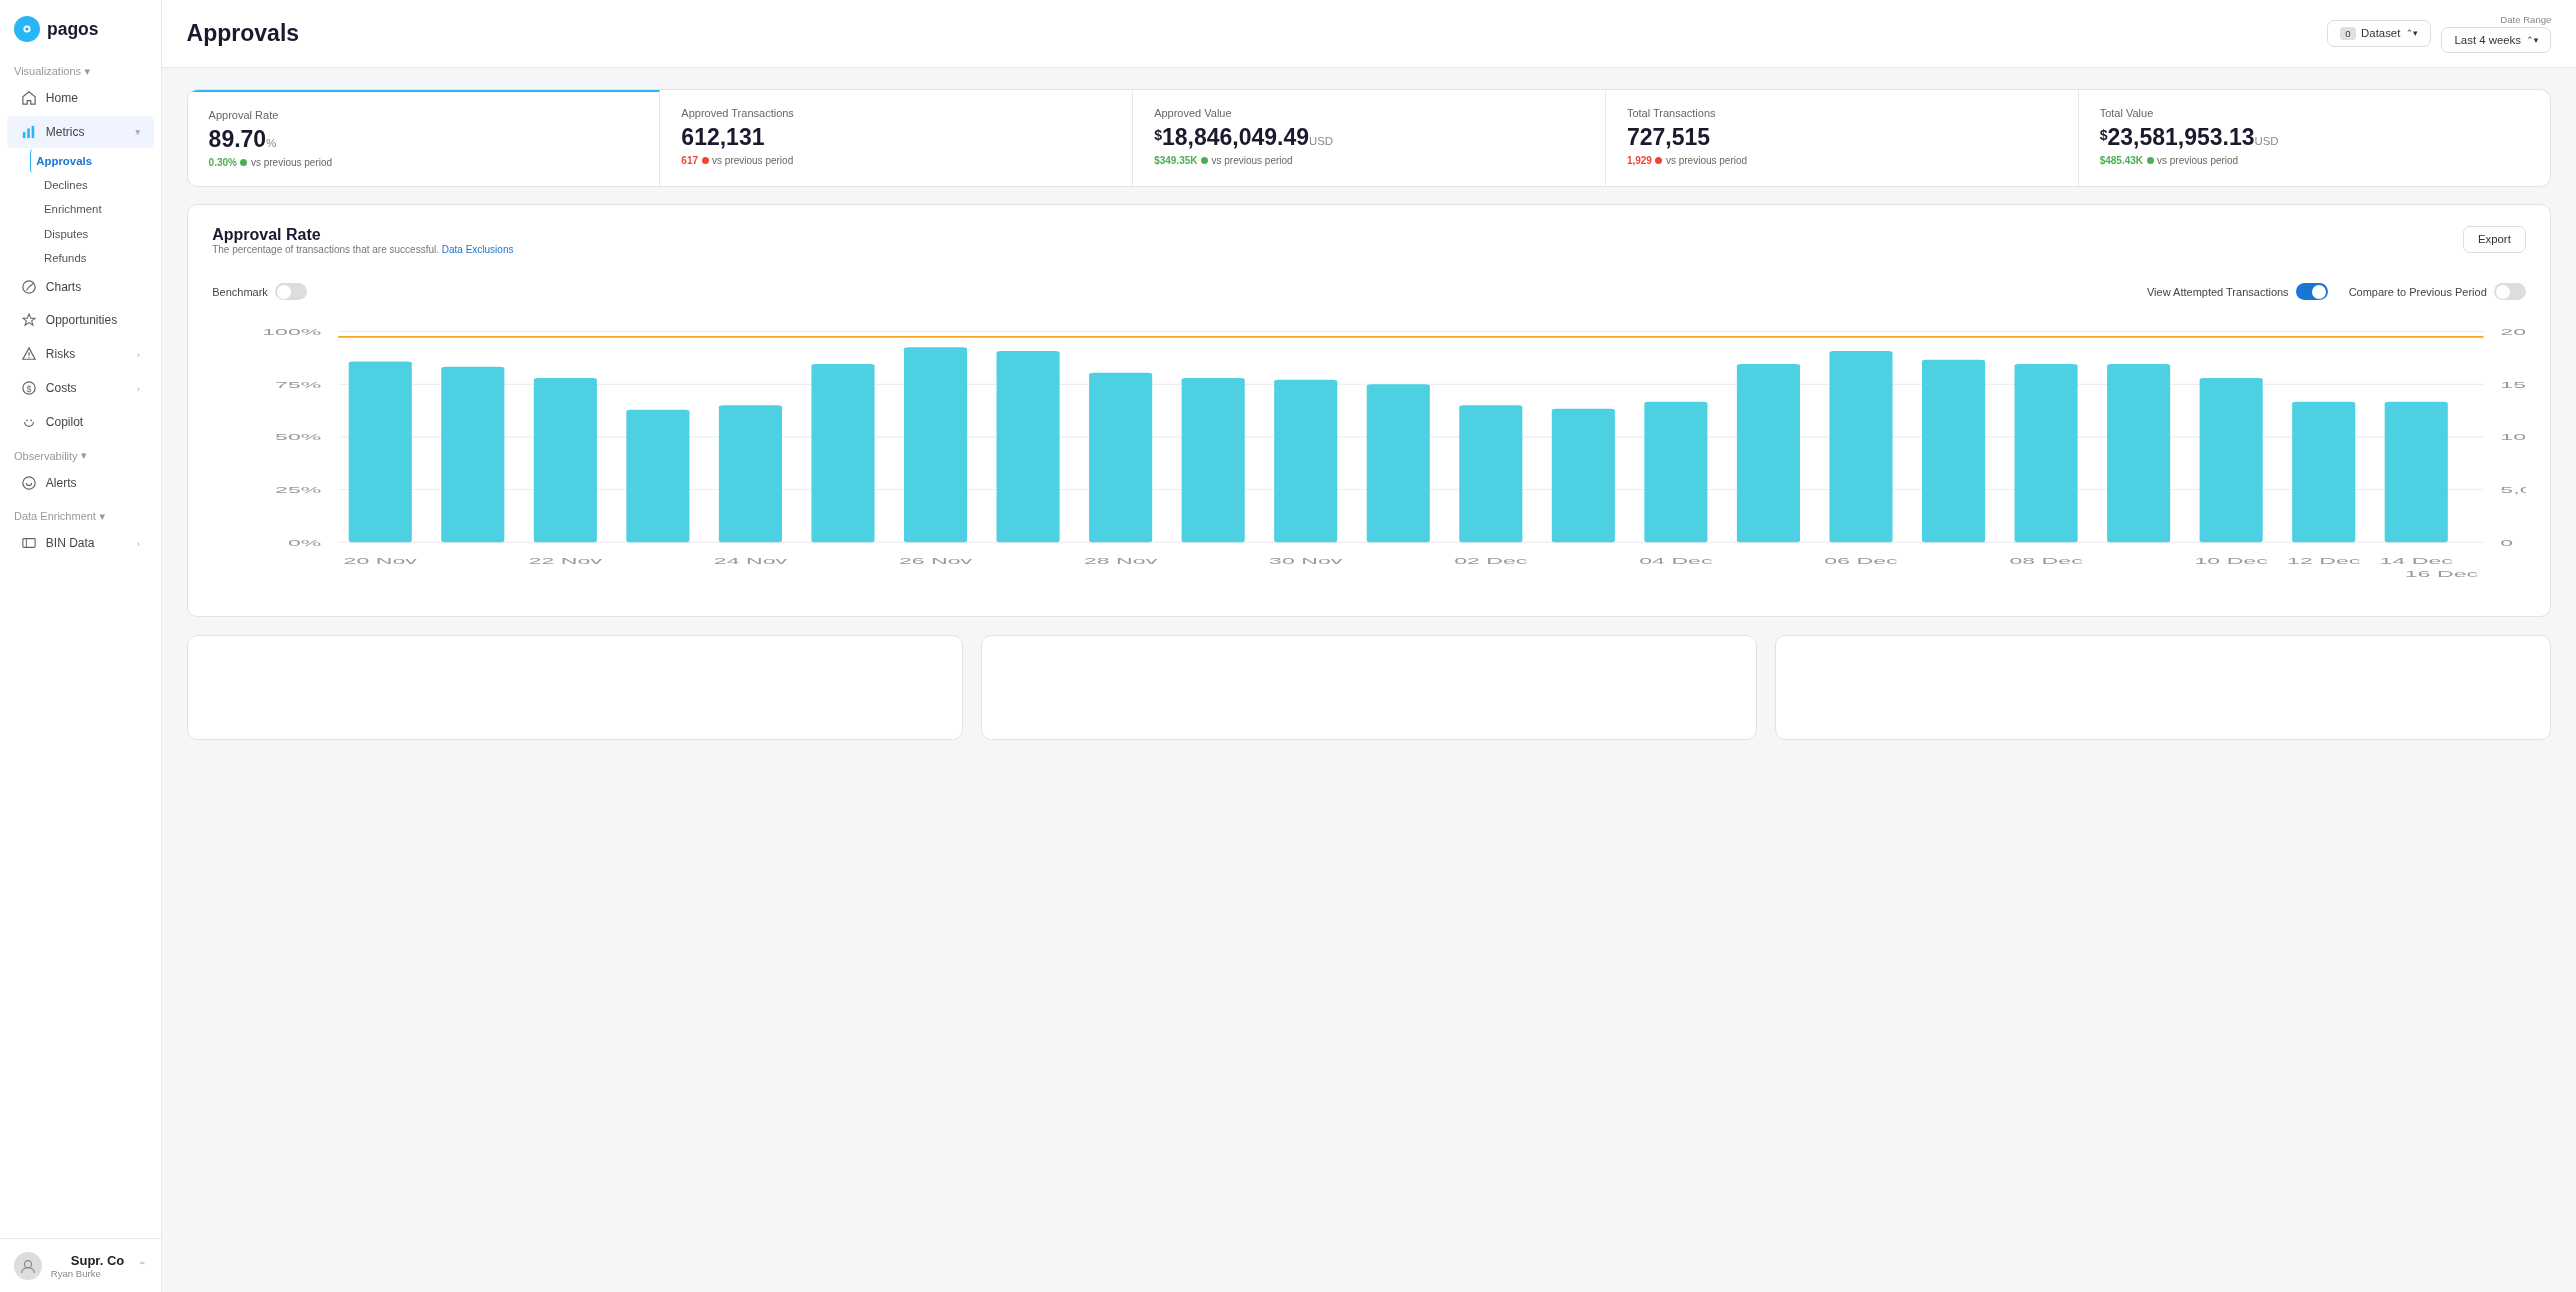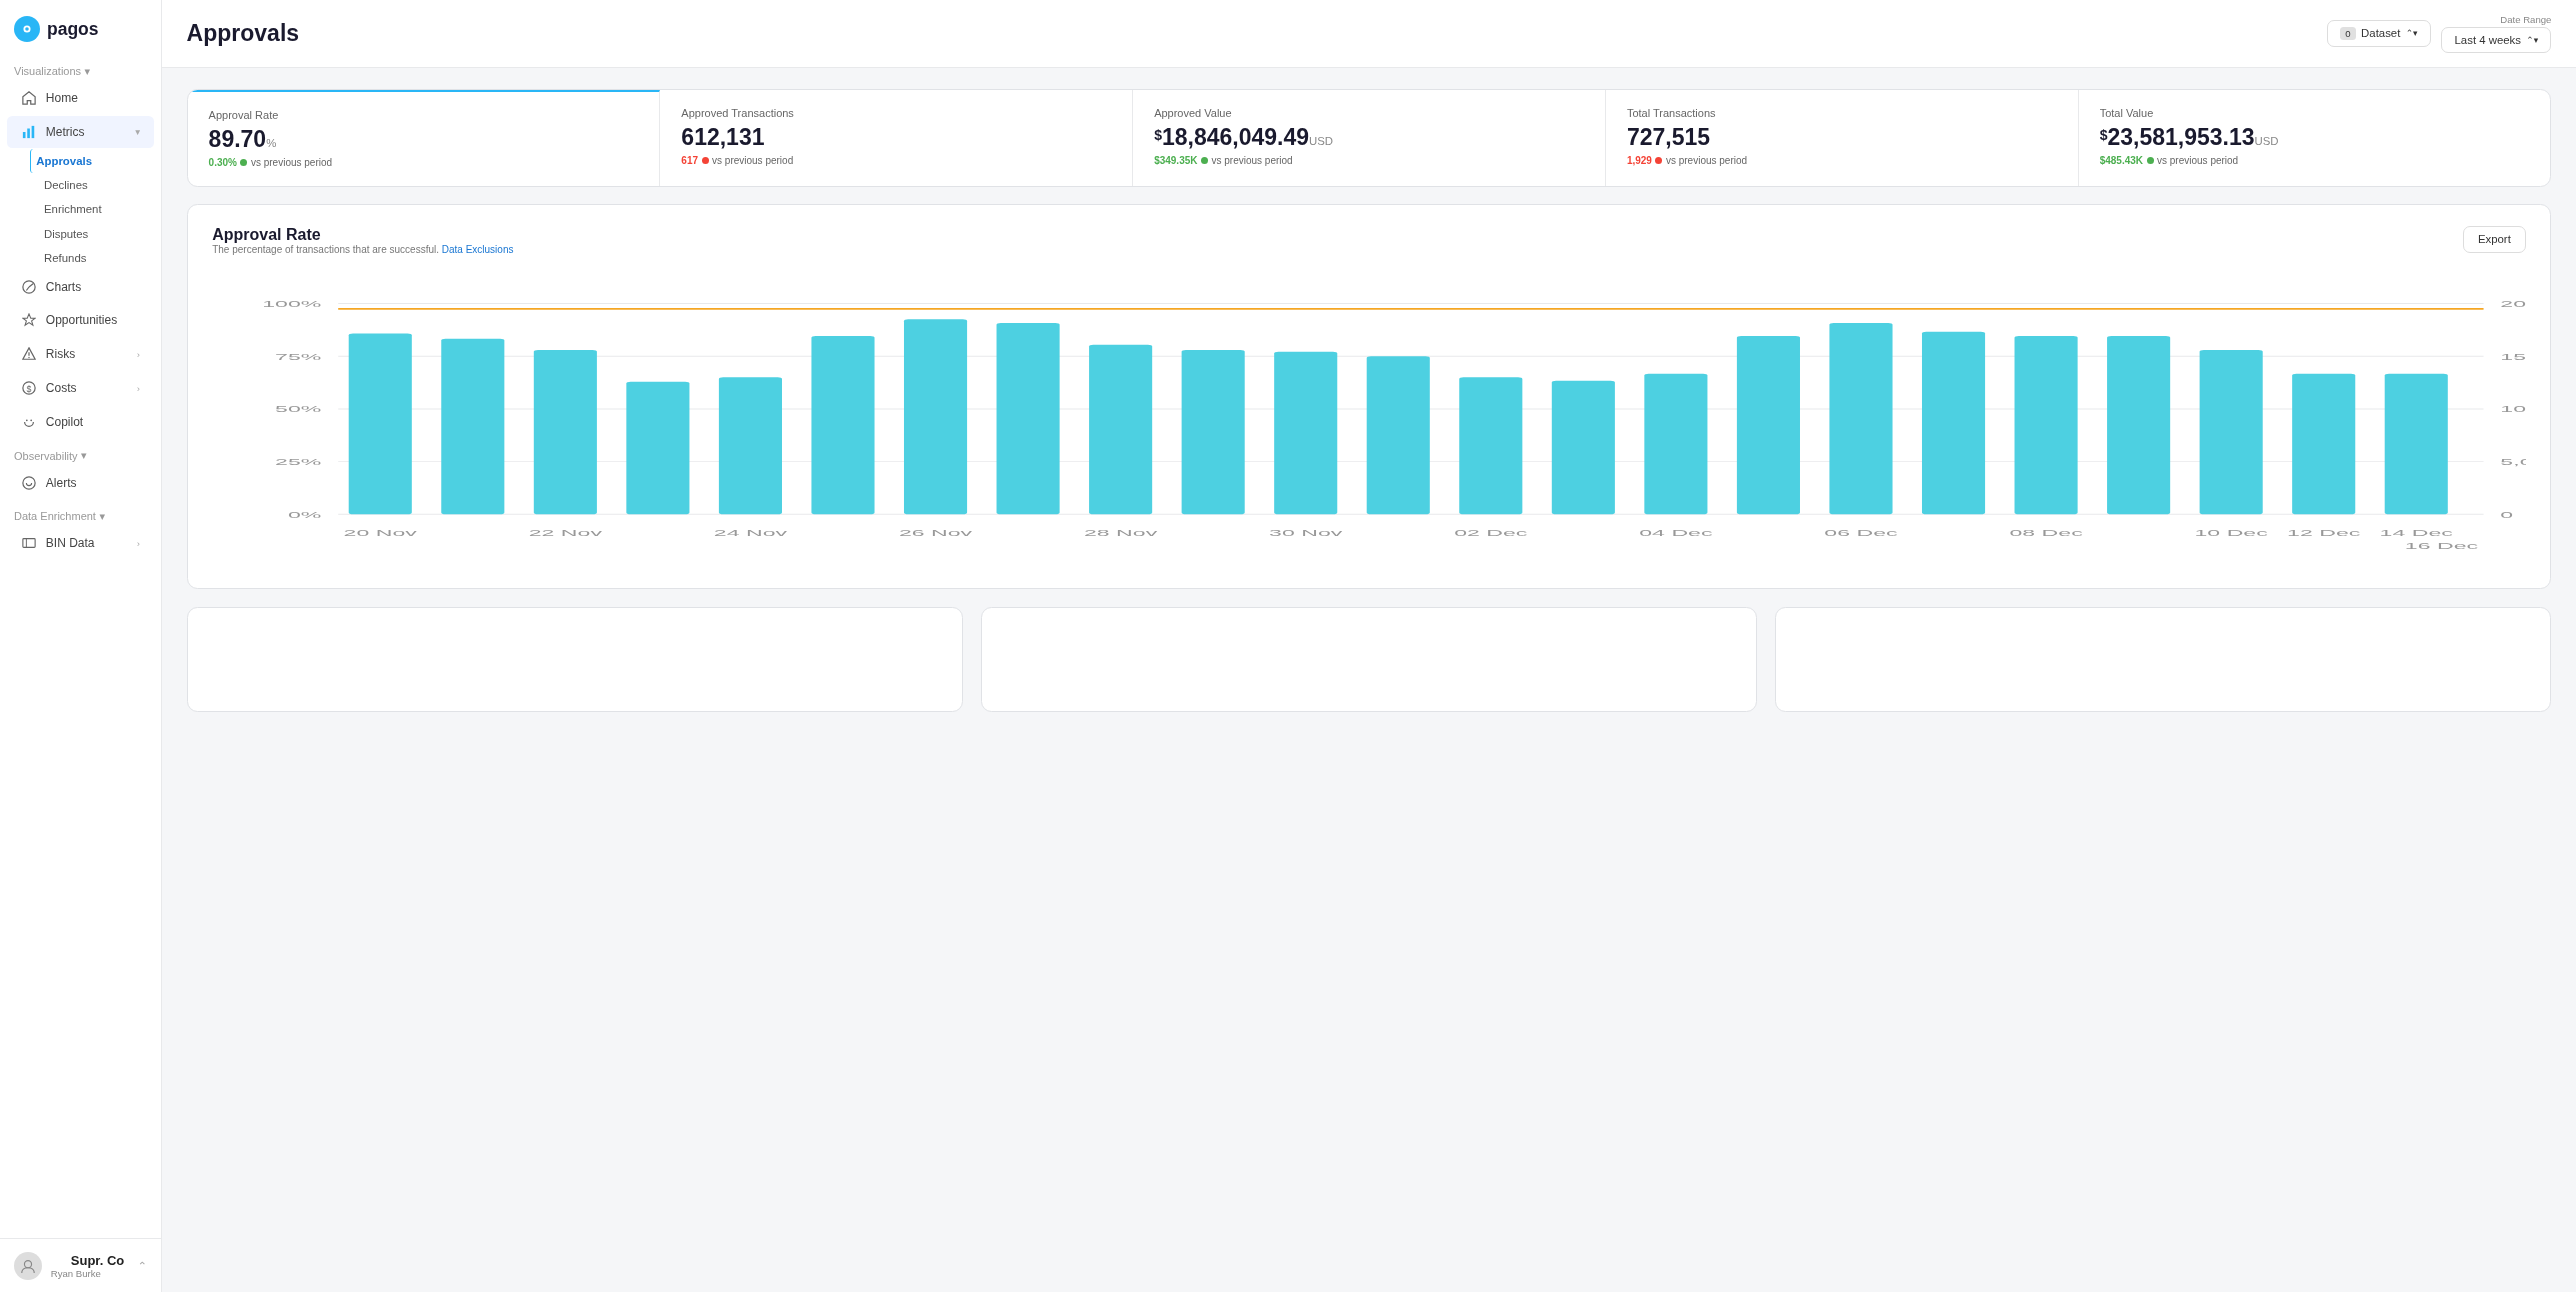--- a/index.html
+++ b/index.html
@@ -394,20 +394,40 @@
         <div>
           <div class="chart-title">Approval Rate</div>
           <div class="chart-subtitle">
             <span>The percentage of transactions that are successful.</span>
             <a href="#">Data Exclusions</a>
           </div>
         </div>
         <button class="export-btn">Export</button>
       </div>
 
+      <div class="chart-controls">
+        <div class="toggle-group benchmark-toggle">
+          <span>Benchmark</span>
+          <div class="toggle">
+            <div class="toggle-knob"></div>
+          </div>
+        </div>
+        <div class="toggle-group">
+          <span>View Attempted Transactions</span>
+          <div class="toggle on">
+            <div class="toggle-knob"></div>
+          </div>
+        </div>
+        <div class="toggle-group">
+          <span>Compare to Previous Period</span>
+          <div class="toggle">
+            <div class="toggle-knob"></div>
+          </div>
+        </div>
+      </div>
 
       <div class="bar-chart-container">
         <svg class="bar-chart-svg" viewBox="0 0 1100 320" preserveAspectRatio="none">
 
           <line x1="60" y1="20" x2="1080" y2="20" stroke="#e8e9eb" stroke-width="1"></line>
           <line x1="60" y1="80" x2="1080" y2="80" stroke="#e8e9eb" stroke-width="1"></line>
           <line x1="60" y1="140" x2="1080" y2="140" stroke="#e8e9eb" stroke-width="1"></line>
           <line x1="60" y1="200" x2="1080" y2="200" stroke="#e8e9eb" stroke-width="1"></line>
           <line x1="60" y1="260" x2="1080" y2="260" stroke="#e8e9eb" stroke-width="1"></line>
 

